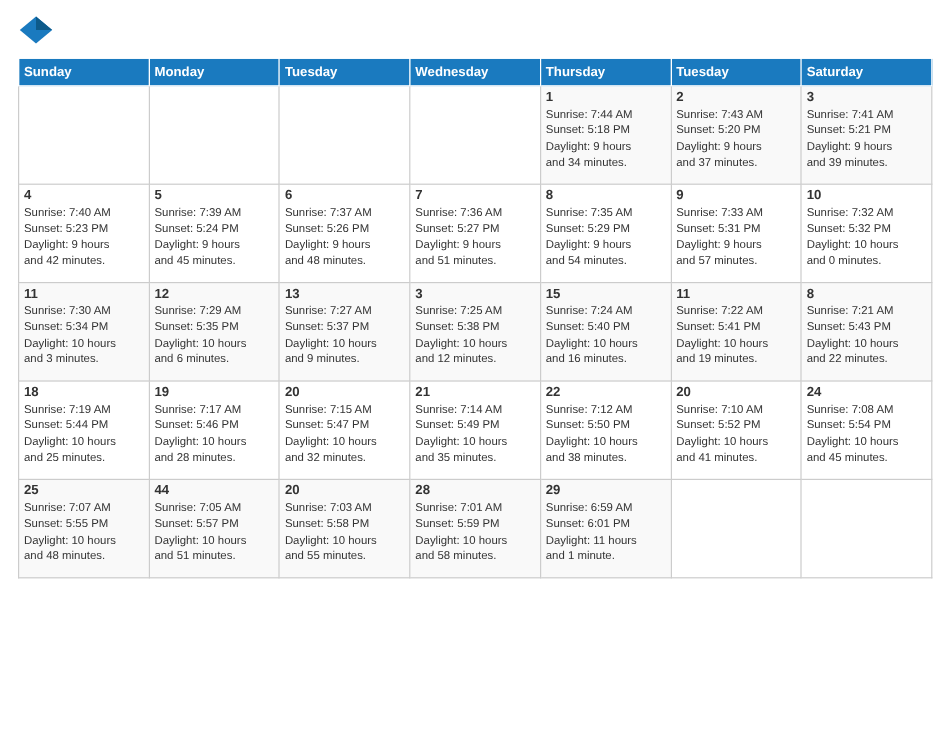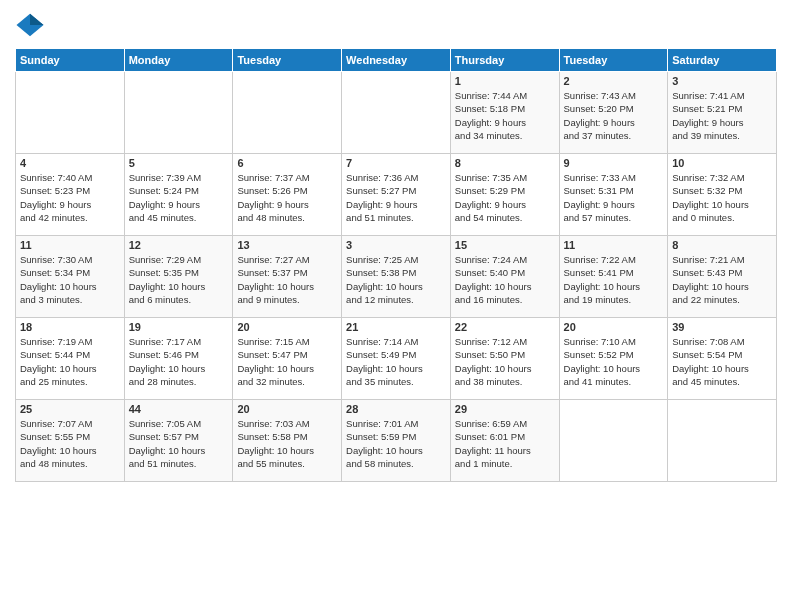--- a/index.html
+++ b/index.html
@@ -221,21 +221,21 @@
           </td>
           <td>
             <span class="day-num">22</span>
             <div class="day-info">Sunrise: 7:12 AM<br>Sunset: 5:50 PM<br>Daylight: 10 hours<br>and 38 minutes.</div>
           </td>
           <td>
             <span class="day-num">20</span>
             <div class="day-info">Sunrise: 7:10 AM<br>Sunset: 5:52 PM<br>Daylight: 10 hours<br>and 41 minutes.</div>
           </td>
           <td>
-            <span class="day-num">39</span>
+            <span class="day-num">24</span>
             <div class="day-info">Sunrise: 7:08 AM<br>Sunset: 5:54 PM<br>Daylight: 10 hours<br>and 45 minutes.</div>
           </td>
         </tr>
         <tr>
           <td>
             <span class="day-num">25</span>
             <div class="day-info">Sunrise: 7:07 AM<br>Sunset: 5:55 PM<br>Daylight: 10 hours<br>and 48 minutes.</div>
           </td>
           <td>
             <span class="day-num">44</span>

